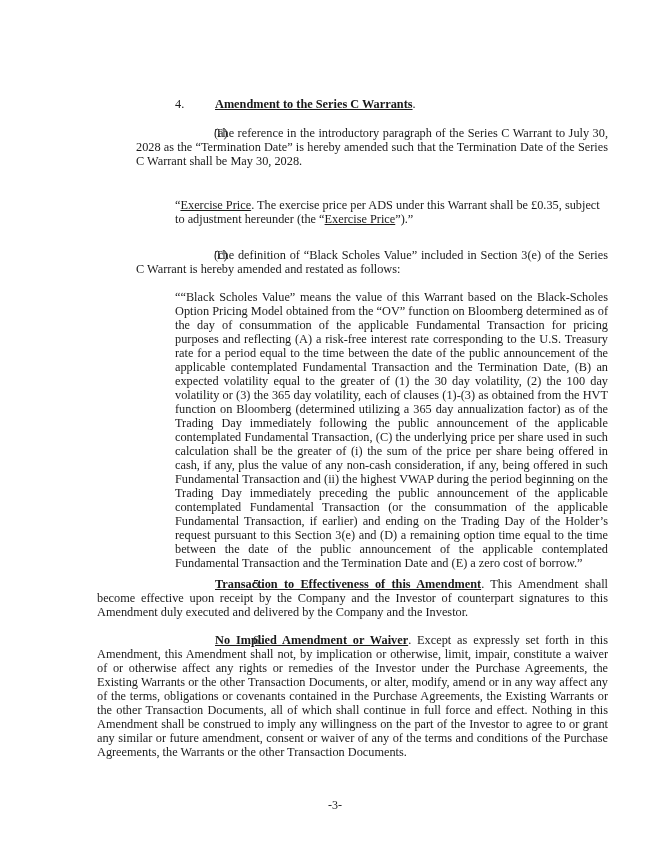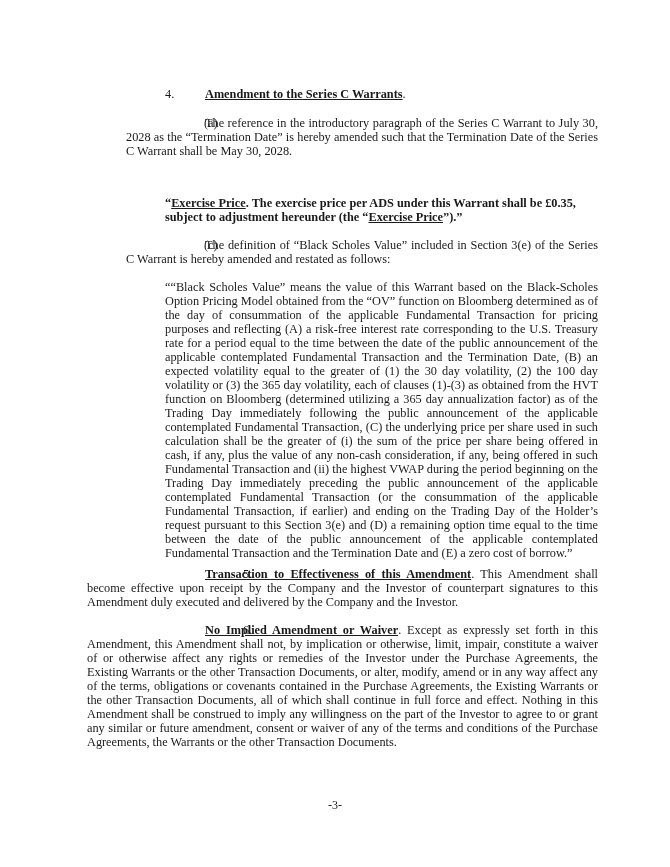--- a/index.html
+++ b/index.html
@@ -1,40 +1,40 @@
 <!DOCTYPE html>
 <html><head>
 <meta charset="utf-8">
 <style>
   html, body { margin: 0; padding: 0; background: #ffffff; }
   body { width: 670px; height: 867px; position: relative; overflow: hidden; }
   .page {
     position: absolute; left: 0; top: 0; width: 670px; height: 867px;
     font-family: "Liberation Serif", serif; font-size: 12.3px; line-height: 14px; color: #1a1a1a;
   }
-  .p { position: absolute; margin: 8px; text-align: justify; text-align-last: left; }
+  .p { position: absolute; margin: 18px; text-align: justify; text-align-last: left; }
   .num { display: inline-block; width: 40px; }
   .u { text-decoration: underline; }
   .b { font-weight: bold; }
   .ind { text-indent: 39px; }
   .ind2 { text-indent: 78px; }
   .nojust { text-align: left; }
   .pagenum { position: absolute; top: 798px; left: 0; width: 670px; text-align: center; font-family: "Liberation Serif", serif; font-size: 12px; color: #1a1a1a; }
 </style>
 </head>
 <body>
 
 <div class="page">
 
   <p class="p nojust" style="left:157px; top:79px; width:440px;"><span class="num">4.</span><span class="b u">Amendment to the Series C Warrants</span><span>.</span></p>
 
   <p class="p ind" style="left:118px; top:108px; width:472px;"><span class="num">(a)</span><span>The reference in the introductory paragraph of the Series C Warrant to July 30, 2028 as the “Termination Date” is hereby amended such that the Termination Date of the Series C Warrant shall be May 30, 2028.</span></p>
 
 
-  <p class="p nojust" style="left:157px; top:188px; width:436px;font-weight:bold;"><span>“</span><span class="u">Exercise Price</span><span>.  The exercise price per ADS under this Warrant shall be £0.35, subject to adjustment hereunder (the “</span><span class="u">Exercise Price</span><span>”).”</span></p>
+  <p class="p nojust" style="left:157px; top:180px; width:436px;"><span>“</span><span class="u">Exercise Price</span><span>.  The exercise price per ADS under this Warrant shall be £0.35, subject to adjustment hereunder (the “</span><span class="u">Exercise Price</span><span>”).”</span></p>
 
   <p class="p ind" style="left:118px; top:230px; width:472px;"><span class="num">(c)</span><span>The definition of “Black Scholes Value” included in Section 3(e) of the Series C Warrant is hereby amended and restated as follows:</span></p>
 
   <p class="p" style="left:157px; top:272px; width:433px;">““Black Scholes Value” means the value of this Warrant based on the Black-Scholes Option Pricing Model obtained from the “OV” function on Bloomberg determined as of the day of consummation of the applicable Fundamental Transaction for pricing purposes and reflecting (A) a risk-free interest rate corresponding to the U.S. Treasury rate for a period equal to the time between the date of the public announcement of the applicable contemplated Fundamental Transaction and the Termination Date, (B) an expected volatility equal to the greater of (1) the 30 day volatility, (2) the 100 day volatility or (3) the 365 day volatility, each of clauses (1)-(3) as obtained from the HVT function on Bloomberg (determined utilizing a 365 day annualization factor) as of the Trading Day immediately following the public announcement of the applicable contemplated Fundamental Transaction, (C) the underlying price per share used in such calculation shall be the greater of (i) the sum of the price per share being offered in cash, if any, plus the value of any non-cash consideration, if any, being offered in such Fundamental Transaction and (ii) the highest VWAP during the period beginning on the Trading Day immediately preceding the public announcement of the applicable contemplated Fundamental Transaction (or the consummation of the applicable Fundamental Transaction, if earlier) and ending on the Trading Day of the Holder’s request pursuant to this Section 3(e) and (D) a remaining option time equal to the time between the date of the public announcement of the applicable contemplated Fundamental Transaction and the Termination Date and (E) a zero cost of borrow.”</p>
 
   <p class="p ind2" style="left:79px; top:559px; width:511px;"><span class="num">5.</span><span class="b u">Transaction to Effectiveness of this Amendment</span><span>.  This Amendment shall become effective upon receipt by the Company and the Investor of counterpart signatures to this Amendment duly executed and delivered by the Company and the Investor.</span></p>
 
   <p class="p ind2" style="left:79px; top:615px; width:511px;"><span class="num">6.</span><span class="b u">No Implied Amendment or Waiver</span><span>.  Except as expressly set forth in this Amendment, this Amendment shall not, by implication or otherwise, limit, impair, constitute a waiver of or otherwise affect any rights or remedies of the Investor under the Purchase Agreements, the Existing Warrants or the other Transaction Documents, or alter, modify, amend or in any way affect any of the terms, obligations or covenants contained in the Purchase Agreements, the Existing Warrants or the other Transaction Documents, all of which shall continue in full force and effect.  Nothing in this Amendment shall be construed to imply any willingness on the part of the Investor to agree to or grant any similar or future amendment, consent or waiver of any of the terms and conditions of the Purchase Agreements, the Warrants or the other Transaction Documents.</span></p>
 
   <div class="pagenum">-3-</div>

